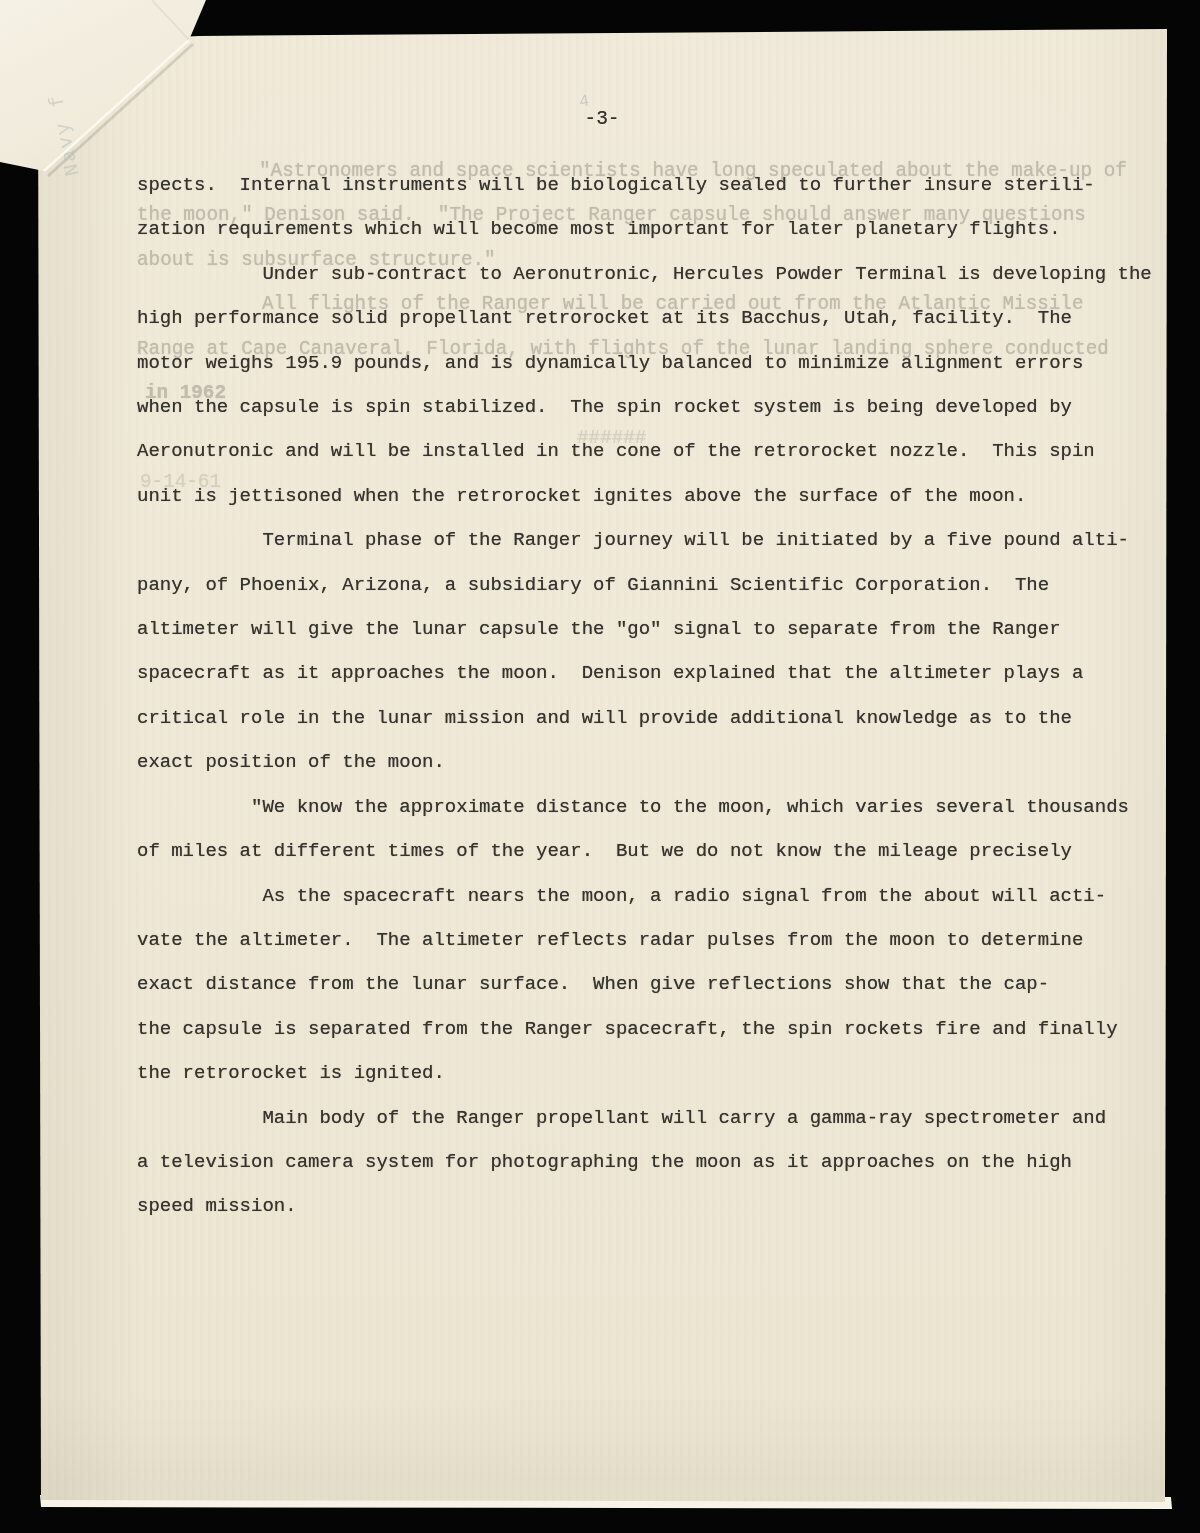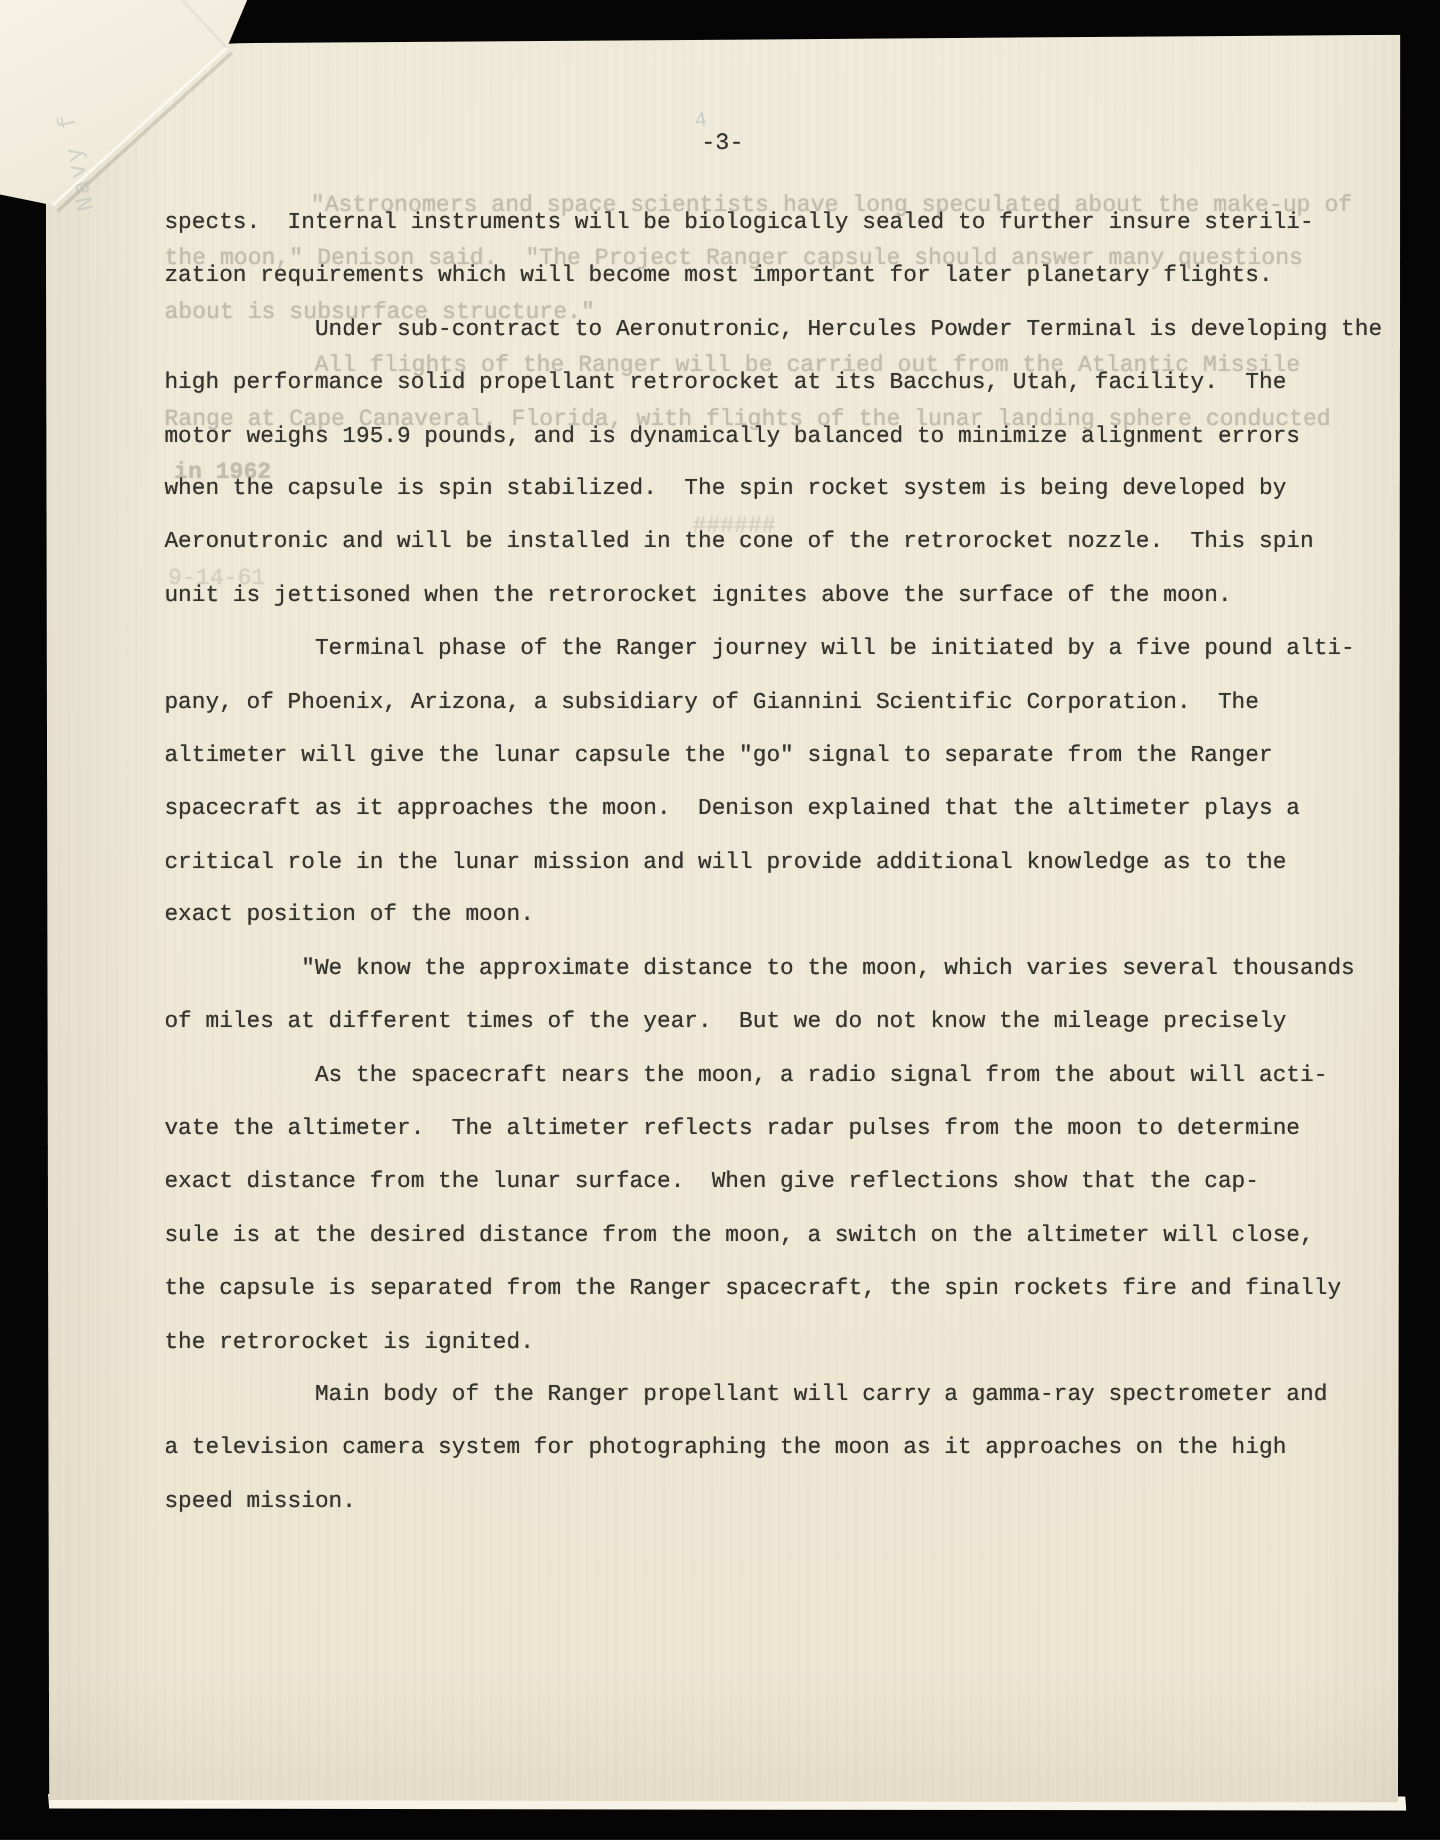--- a/index.html
+++ b/index.html
@@ -110,21 +110,20 @@
       <div class="typed-line">pany, of Phoenix, Arizona, a subsidiary of Giannini Scientific Corporation.  The</div>
       <div class="typed-line">altimeter will give the lunar capsule the "go" signal to separate from the Ranger</div>
       <div class="typed-line">spacecraft as it approaches the moon.  Denison explained that the altimeter plays a</div>
       <div class="typed-line">critical role in the lunar mission and will provide additional knowledge as to the</div>
       <div class="typed-line">exact position of the moon.</div>
       <div class="typed-line">          "We know the approximate distance to the moon, which varies several thousands</div>
       <div class="typed-line">of miles at different times of the year.  But we do not know the mileage precisely</div>
       <div class="typed-line">           As the spacecraft nears the moon, a radio signal from the about will acti-</div>
       <div class="typed-line">vate the altimeter.  The altimeter reflects radar pulses from the moon to determine</div>
       <div class="typed-line">exact distance from the lunar surface.  When give reflections show that the cap-</div>
-      <div class="typed-line">sule is at the desired distance from the moon, a switch on the altimeter will close,</div>
       <div class="typed-line">the capsule is separated from the Ranger spacecraft, the spin rockets fire and finally</div>
       <div class="typed-line">the retrorocket is ignited.</div>
       <div class="typed-line">           Main body of the Ranger propellant will carry a gamma-ray spectrometer and</div>
       <div class="typed-line">a television camera system for photographing the moon as it approaches on the high</div>
       <div class="typed-line">speed mission.</div>
     </div>
 
   <svg id="fold-corner" width="230" height="195" viewBox="0 0 230 195">
     <defs>
       <linearGradient id="foldgrad" x1="0" y1="0" x2="0.6" y2="1">

